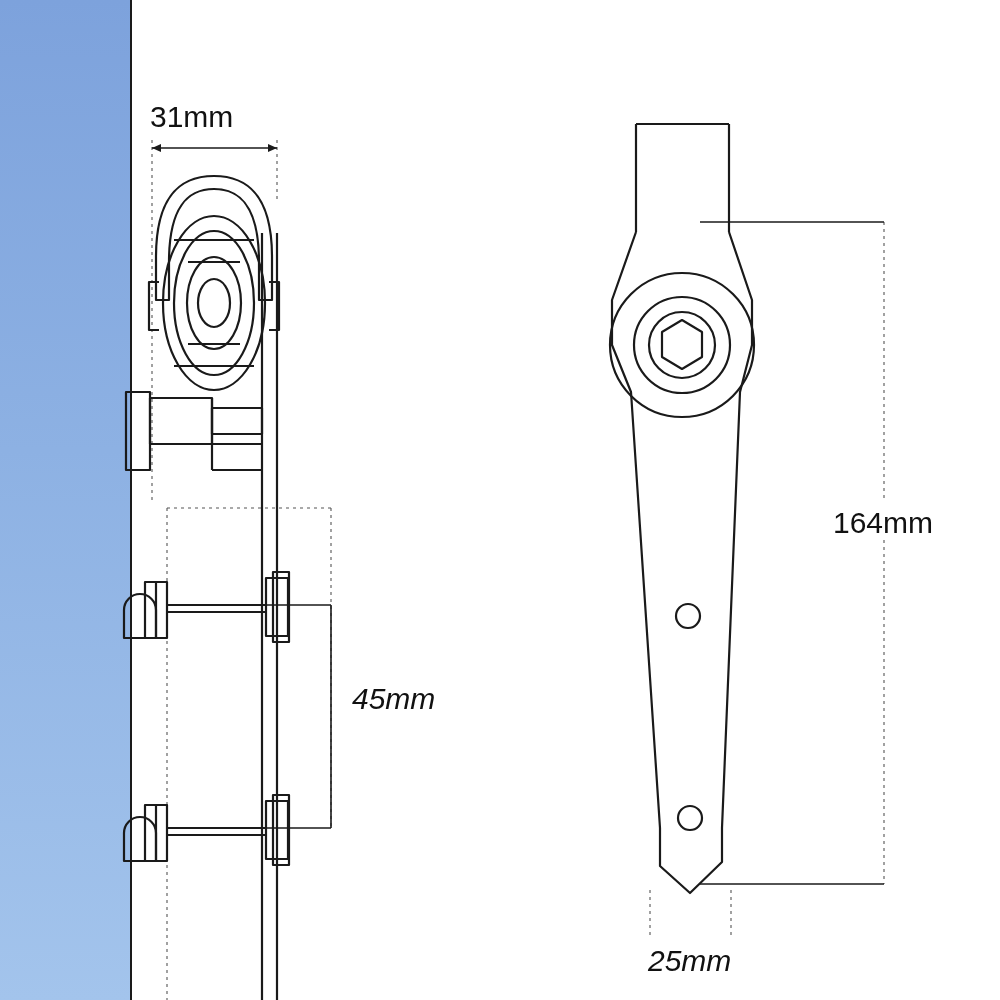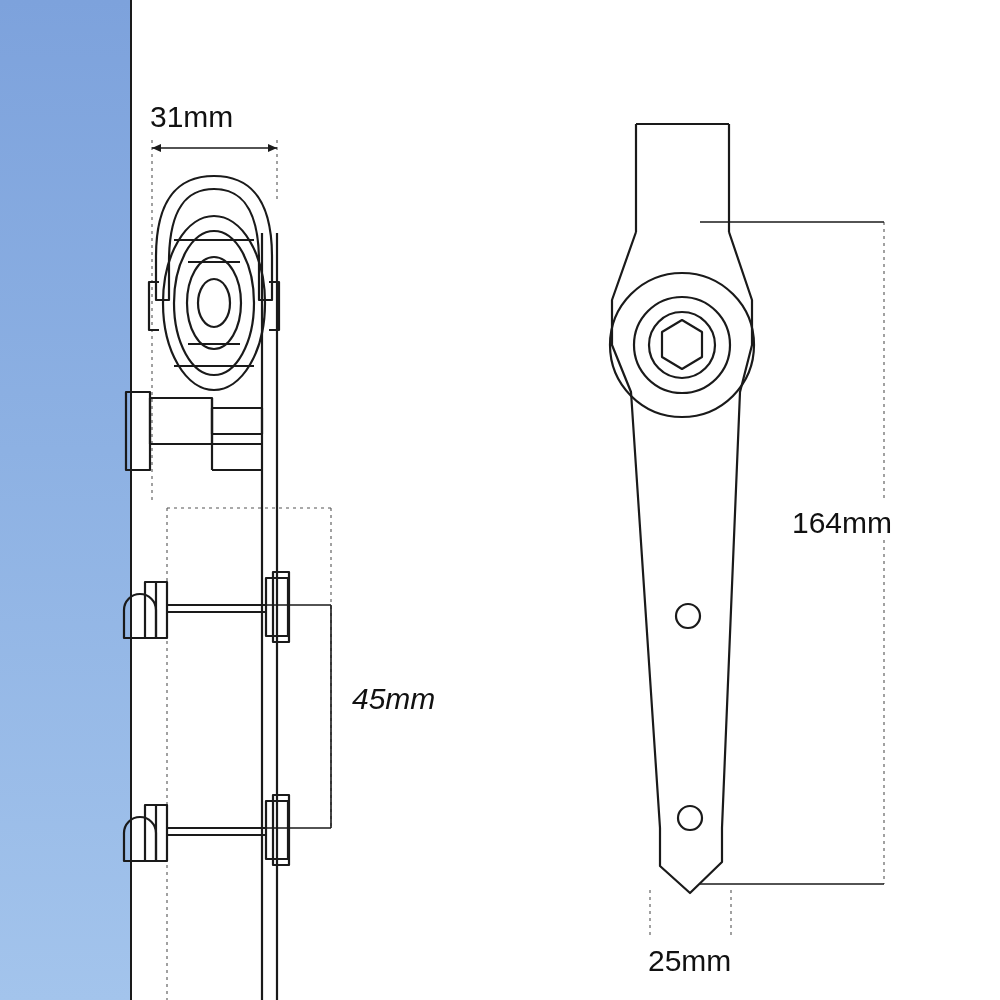--- a/index.html
+++ b/index.html
@@ -33,28 +33,29 @@
     font-size: 30px;
     text-align: right;
   }
   #lbl-45 {
     left: 352px;
     top: 682px;
     font-size: 30px;
     font-style: italic;
   }
   #lbl-164 {
-    left: 792px;
+    left: 833px;
     top: 506px;
     font-size: 30px;
   }
   #lbl-25 {
     left: 648px;
     top: 944px;
     font-size: 30px;
+    font-style: italic;
   }
 </style>
 </head>
 <body>
 
 <div id="stage">
 
   <svg width="1000" height="1000" viewBox="0 0 1000 1000" xmlns="http://www.w3.org/2000/svg">
 
     <defs>

